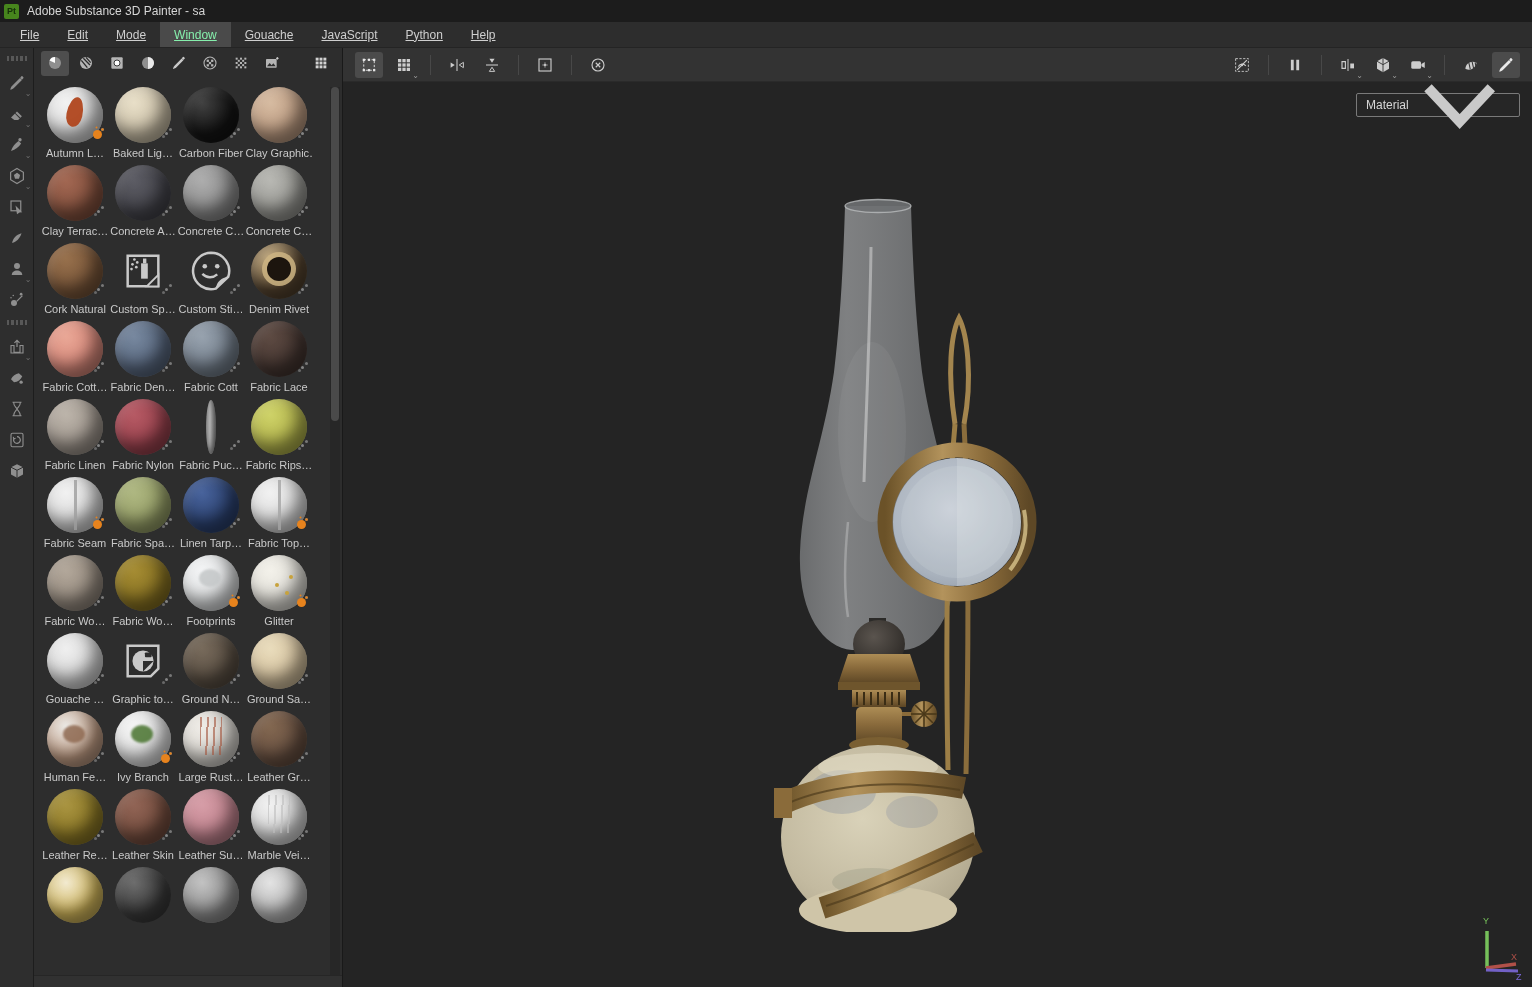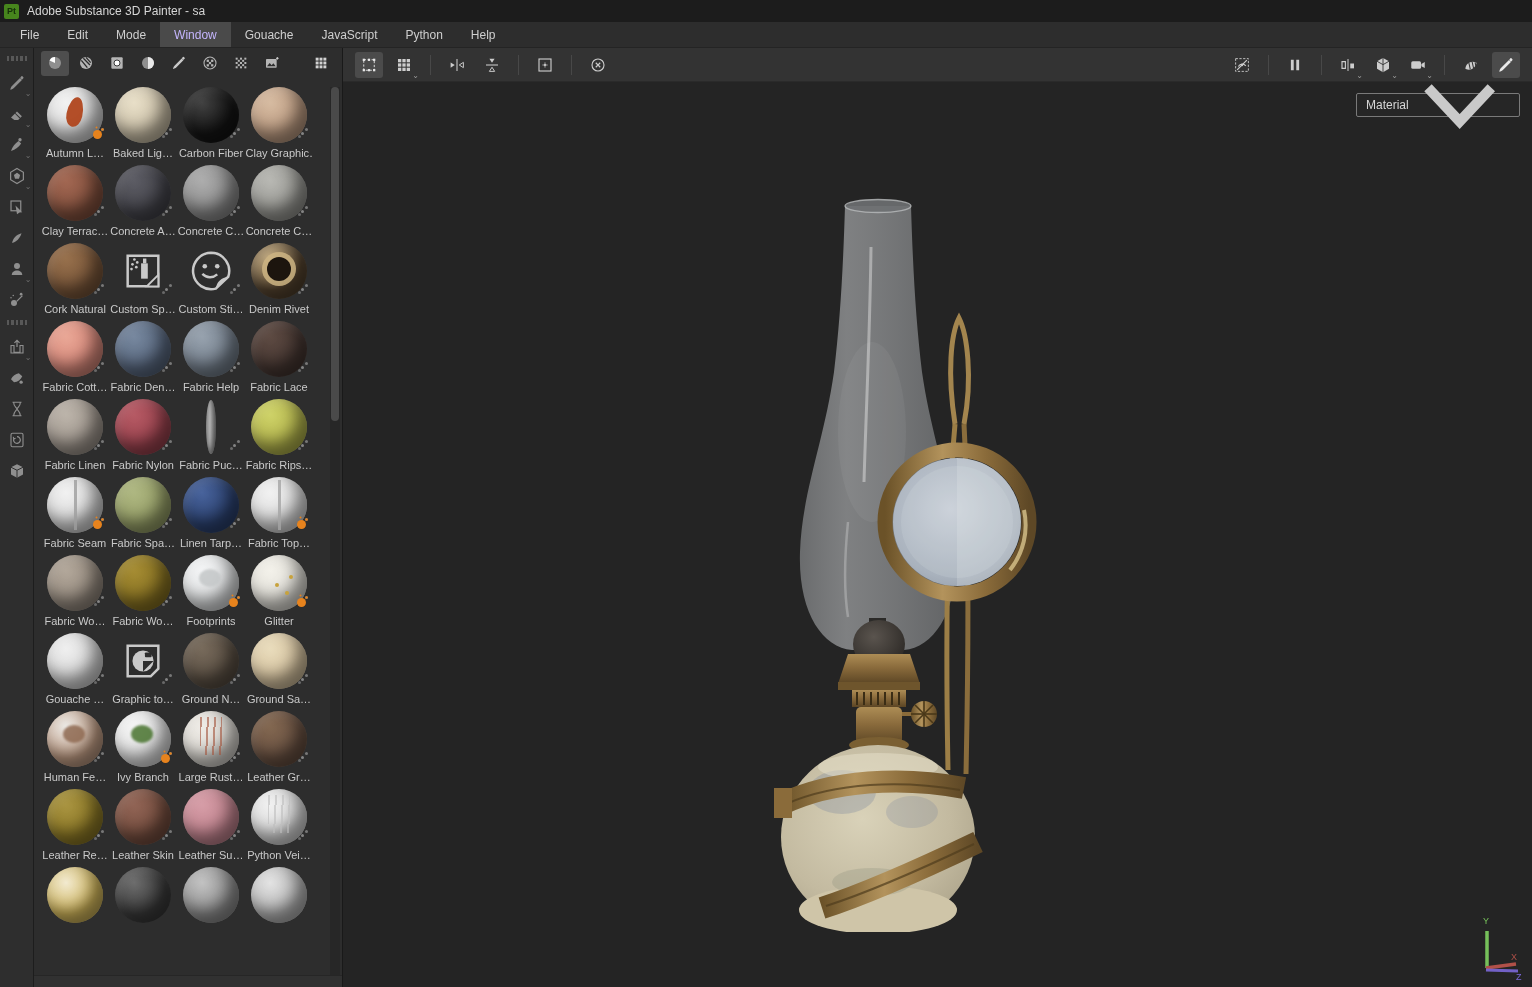--- a/index.html
+++ b/index.html
@@ -8,22 +8,22 @@
 
   
   .titlebar { height:22px; background:#1c1c1c; display:flex; align-items:center; gap:8px; padding-left:4px; }
   .app-icon { width:15px; height:15px; background:#47851d; color:#16300a; font-size:9px; font-weight:bold;
               display:flex; align-items:center; justify-content:center; border-radius:2px; }
   .title-text { font-size:12px; color:#d6d6d6; }
 
   
   .menubar { height:26px; background:#2d2d2d; display:flex; align-items:stretch; padding-left:6px;
              font-size:12px; color:#cfcfcf; border-bottom:1px solid #242424;}
-  .menu-item { padding:0 14px; display:flex; align-items:center; cursor:default; }
-  .menu-item.active { background:#4a4a4a; color:#c4b5fd; }
+  .menu-item { padding:0 14px; display:flex; align-items:center; cursor:default;text-decoration:underline; }
+  .menu-item.active { background:#4a4a4a; color:#86efac; }
 
   
   .main { position:absolute; top:48px; left:0; right:0; bottom:0; display:flex; }
 
   
   .tool-strip { width:34px; background:#2e2e2e; border-right:1px solid #1d1d1d; display:flex;
                 flex-direction:column; align-items:center; padding-top:3px; color:#8f8f8f; flex:0 0 34px;}
   .drag-dots { width:20px; height:5px; margin:5px 0 6px 0;
                background:repeating-linear-gradient(90deg,#585858 0 2px, transparent 2px 4.5px); }
   .tool-btn { width:30px; height:29px; display:flex; align-items:center; justify-content:center;
@@ -472,21 +472,21 @@
               <div class="sphere" style="background: radial-gradient(circle at 34% 28%, rgb(119, 136, 159) 0%, rgb(89, 104, 127) 58%, rgb(89, 104, 127));"></div>
               <div class="sparkle"></div>
             </div>
             <div class="asset-label">Fabric Den…</div>
           </div>
           <div class="asset-item">
             <div class="thumb">
               <div class="sphere" style="background: radial-gradient(circle at 34% 28%, rgb(151, 162, 174) 0%, rgb(117, 128, 141) 58%, rgb(117, 128, 141));"></div>
               <div class="sparkle"></div>
             </div>
-            <div class="asset-label">Fabric Help</div>
+            <div class="asset-label">Fabric Cott</div>
           </div>
           <div class="asset-item">
             <div class="thumb">
               <div class="sphere" style="background: radial-gradient(circle at 34% 28%, rgb(93, 74, 66) 0%, rgb(70, 55, 50) 58%, rgb(70, 55, 50));"></div>
               <div class="sparkle"></div>
             </div>
             <div class="asset-label">Fabric Lace</div>
           </div>
           <div class="asset-item">
             <div class="thumb">
@@ -675,21 +675,21 @@
             </div>
             <div class="asset-label">Leather Su…</div>
           </div>
           <div class="asset-item">
             <div class="thumb">
               <div class="sphere" style="background: radial-gradient(circle at 34% 28%, rgb(241, 241, 241) 0%, rgb(215, 215, 215) 58%, rgb(215, 215, 215));">
                 <div class="decal streaks" style="color: rgb(189, 189, 189);"></div>
               </div>
               <div class="sparkle"></div>
             </div>
-            <div class="asset-label">Python Vei…</div>
+            <div class="asset-label">Marble Vei…</div>
           </div>
           <div class="asset-item">
             <div class="thumb">
               <div class="sphere" style="background: radial-gradient(circle at 34% 28%, rgb(242, 234, 208) 0%, rgb(207, 180, 90) 58%, rgb(207, 180, 90));"></div>
             </div>
           </div>
           <div class="asset-item">
             <div class="thumb">
               <div class="sphere" style="background: radial-gradient(circle at 34% 28%, rgb(109, 109, 109) 0%, rgb(58, 58, 58) 58%, rgb(58, 58, 58));"></div>
             </div>

